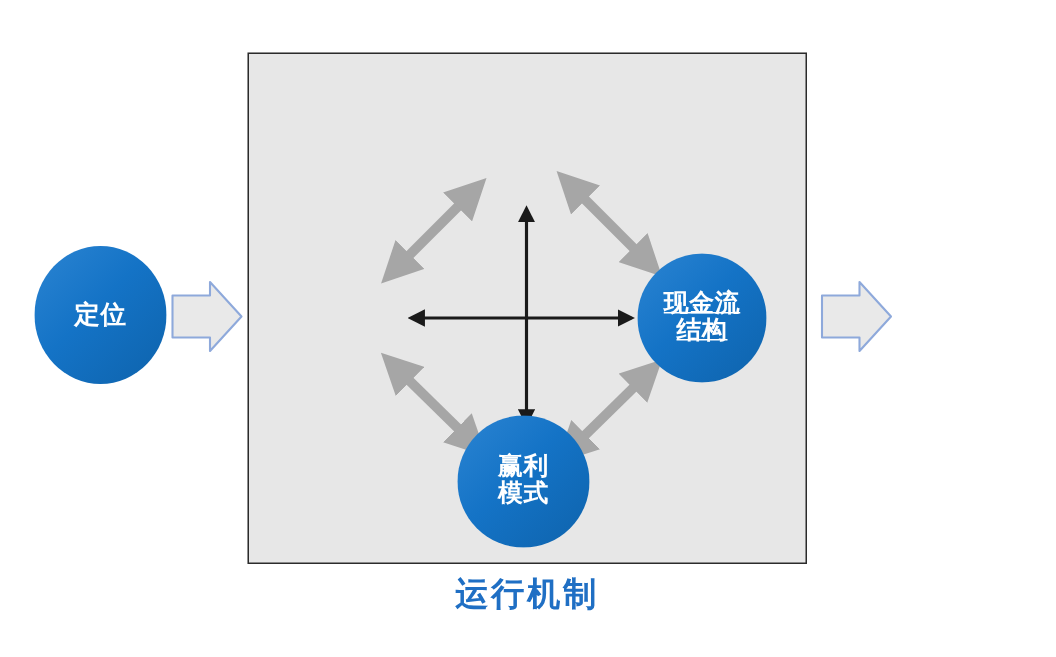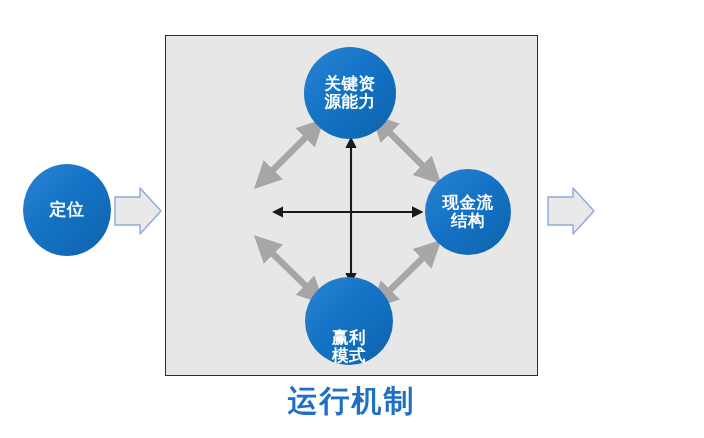--- a/index.html
+++ b/index.html
@@ -65,24 +65,24 @@
 
   
   .node-inner { font-size: 16.5px; }
   #node-resource {
     left: 304px; top: 47px; width: 92px; height: 92px;
   }
   #node-business {
     left: 190px; top: 169px; width: 86px; height: 86px;
   }
   #node-cashflow {
-    left: 425px; top: 169px; width: 86px; height: 86px;
+    left: 425px; top: 169px; width: 86px; height: 86px; text-decoration: underline;
   }
   #node-profit {
-    left: 305px; top: 277px; width: 88px; height: 88px; align-items: flex-end;
+    left: 305px; top: 277px; width: 88px; height: 88px;
   }
 
   
   .arrow-layer {
     position: absolute;
     left: 0;
     top: 0;
     width: 704px;
     height: 438px;
     pointer-events: none;
@@ -90,21 +90,21 @@
   }
   .arrow-layer.top { z-index: 6; }
 
   
   .caption {
     position: absolute;
     left: 165px;
     top: 381px;
     width: 373px;
     text-align: center;
-    font-size: 30px;
+    font-size: 22px;
     font-weight: bold;
     color: #1f6fc4;
     letter-spacing: 2px;
     z-index: 5;
   }
 </style>
 </head>
 <body>
 
 <div id="canvas">
@@ -147,26 +147,20 @@
     </g>
   </svg>
 
   <div class="node node-outer" id="node-positioning">
     <span class="lines">
       <span class="ln">定位</span>
     </span>
   </div>
 
 
-  <div class="node node-inner" id="node-resource">
-    <span class="lines">
-      <span class="ln">关键资</span>
-      <span class="ln">源能力</span>
-    </span>
-  </div>
 
 
   <div class="node node-inner" id="node-cashflow">
     <span class="lines">
       <span class="ln">现金流</span>
       <span class="ln">结构</span>
     </span>
   </div>
 
   <div class="node node-inner" id="node-profit">

